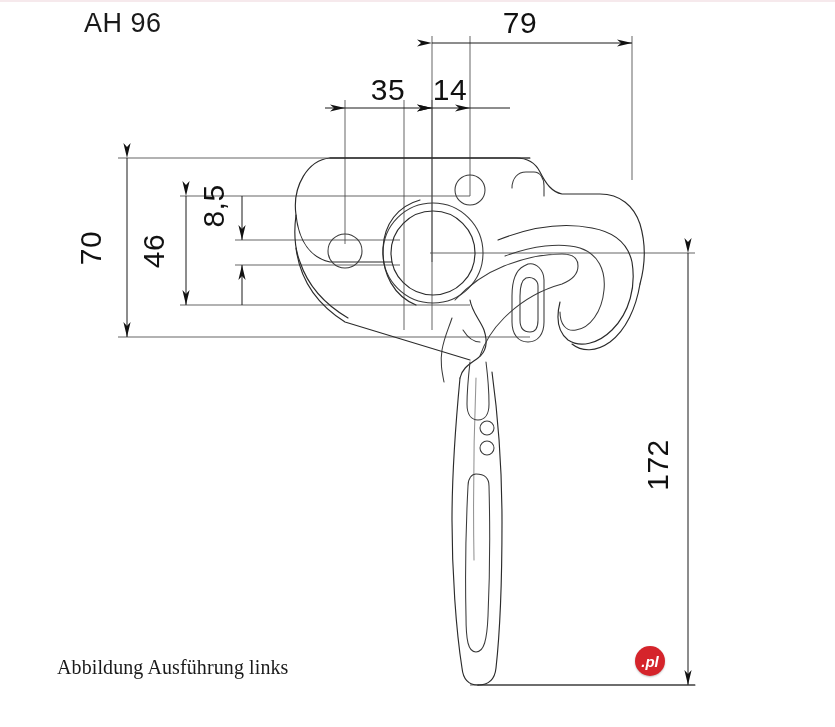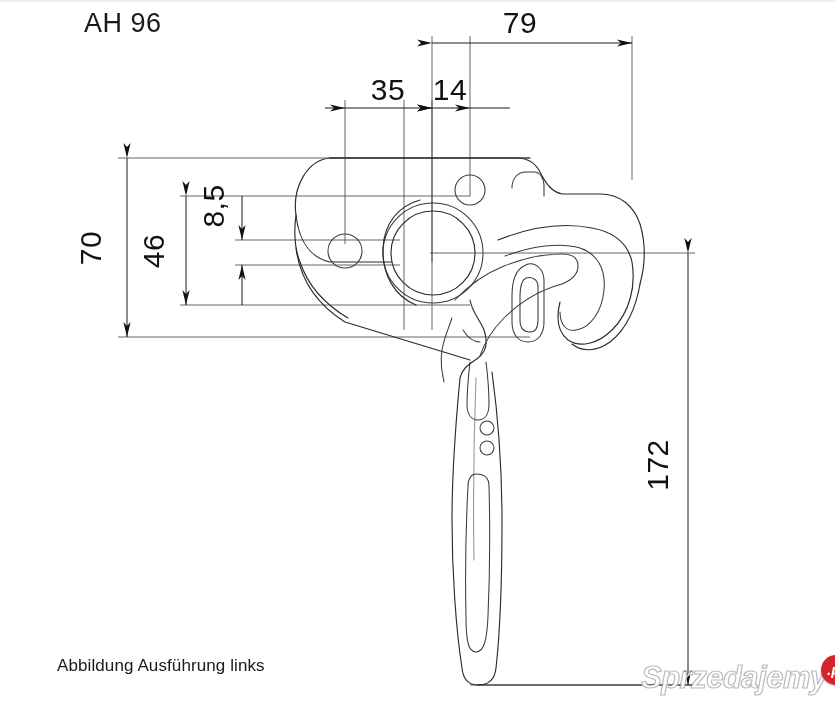--- a/index.html
+++ b/index.html
@@ -82,22 +82,22 @@
     font-size: 27px;
     font-family: "Liberation Sans", sans-serif;
     color: #1a1a1a;
     letter-spacing: 0.5px;
     white-space: nowrap;
   }
   .caption-text {
     position: absolute;
     left: 57px;
     top: 656px;
-    font-size: 17px;
-    font-family: Liberation Sans, sans-serif;
+    font-size: 20px;
+    font-family: Liberation Serif, serif;
     color: #1a1a1a;
     letter-spacing: 0.1px;
     white-space: nowrap;
   }
   #watermark {
     position: absolute;
     left: 641px;
     top: 662px;
     display: flex;
     align-items: center;
@@ -367,17 +367,16 @@
         C 474,430 473,500 474,560
       " stroke-opacity="0.55"></path>
     </g>
 
   </svg>
 
   <div class="title-text">AH 96</div>
   <div class="caption-text">Abbildung Ausführung links</div>
 
   <div id="watermark">
-    <span class="wm-word">Sprzedajemy</span>
     <span class="wm-badge">.pl</span>
   </div>
 
 </div>
 
 </body></html>

